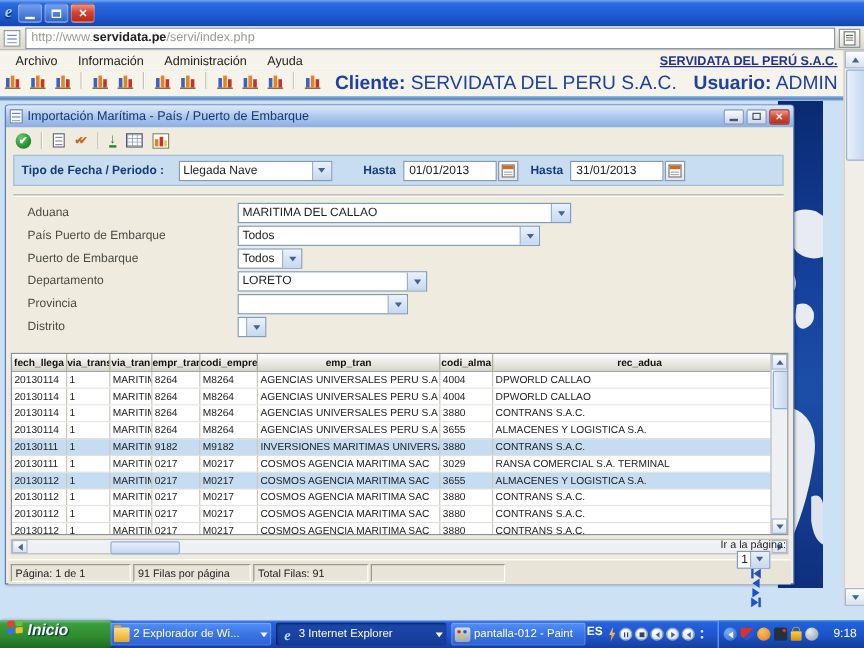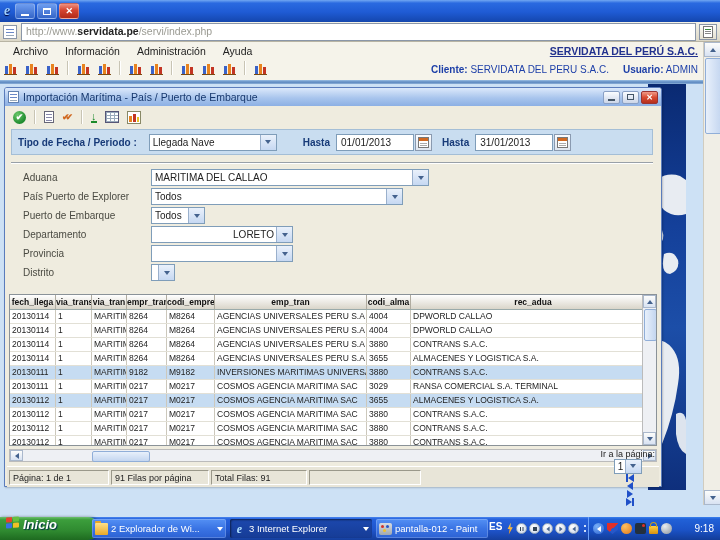--- a/index.html
+++ b/index.html
@@ -38,21 +38,21 @@
   
   .appbar{position:absolute;left:0;top:59px;width:703px;height:21px;background:#f5f3ea;
     display:flex;align-items:center;}
   .rpt{display:inline-block;width:13px;height:12px;margin:0 4px;position:relative;
     background:
       linear-gradient(#3a62c8,#3a62c8) 1px 3px/3px 8px no-repeat,
       linear-gradient(#e8831f,#e8831f) 5px 1px/3px 10px no-repeat,
       linear-gradient(#c33524,#c33524) 9px 4px/3px 7px no-repeat,
       linear-gradient(#7a4a12,#7a4a12) 0px 11px/13px 1px no-repeat;}
   .tsep{display:inline-block;width:1px;height:14px;background:#c8c4b4;margin:0 4px;border-right:1px solid #fff;}
-  .session{margin-left:auto;margin-right:5px;font-size:10px;color:#1d3fa8;white-space:nowrap;}
+  .session{margin-left:auto;margin-right:5px;font-size:16px;color:#1d3fa8;white-space:nowrap;}
   .session b{font-weight:bold;}
   .session .gap{display:inline-block;width:14px;}
   .pagedivider{position:absolute;left:0;top:80px;width:703px;height:4px;
     background:linear-gradient(#9cc0e4,#5c88c0 55%,#8cb0d8);}
   
   .page{position:absolute;left:0;top:84px;width:703px;height:421px;background:#cde1f5;}
   .map{position:absolute;right:17px;top:0;width:38px;height:406px;overflow:hidden;}
   
   .bscroll{position:absolute;right:0;top:42px;width:17px;height:463px;background:#f0eee6;
     border-left:1px solid #d0ccc0;box-sizing:border-box;}
@@ -109,26 +109,26 @@
   .dinput{height:17px;background:#fff;border:1px solid #7f9db9;box-sizing:border-box;font-size:10px;
     line-height:15px;padding:0 4px;color:#222;}
   .calbtn{width:17px;height:17px;margin-left:1px;border:1px solid #8a9ab0;box-sizing:border-box;
     background:linear-gradient(#fbfcfe,#dfe6f0);display:flex;align-items:center;justify-content:center;}
   .cal{width:9px;height:9px;background:#fff;border:1px solid #777;position:relative;}
   .cal::before{content:"";position:absolute;left:0;right:0;top:0;height:3px;background:#d06820;}
   .cal::after{content:"";position:absolute;left:1px;right:1px;top:5px;height:1px;background:#aaa;box-shadow:0 2px 0 #aaa;}
   .fsep{position:absolute;left:6px;top:74px;right:8px;height:0;border-top:1px solid #98a0a8;border-bottom:1px solid #fff;}
   
   #form-rows{position:absolute;left:0;top:80px;right:0;}
-  .form-row{display:flex;align-items:center;height:19px;}
+  .form-row{display:flex;align-items:center;height:19px;gap:47px;}
   .form-row .flab{width:128px;margin-left:18px;font-size:10px;color:#4a4a42;}
   #form-rows .form-row:nth-child(1) .xsel{width:278px;}
   #form-rows .form-row:nth-child(2) .xsel{width:252px;}
   #form-rows .form-row:nth-child(3) .xsel{width:54px;}
-  #form-rows .form-row:nth-child(4) .xsel{width:142px;text-align:right;}
+  #form-rows .form-row:nth-child(4) .xsel{width:158px;}
   #form-rows .form-row:nth-child(5) .xsel{width:142px;}
   #form-rows .form-row:nth-child(6) .xsel{width:24px;padding:0 16px 0 0;}
   
   .gridwrap{position:absolute;left:4px;top:206px;right:4px;height:152px;background:#fff;
     border:1px solid #8a9298;box-sizing:border-box;overflow:hidden;}
   .t-h{display:flex;height:14px;background:linear-gradient(#ffffff,#d9d5c9);border-bottom:1px solid #9aa;}
   .t-h .c{font-size:8.5px;font-weight:bold;color:#111;text-align:center;line-height:14px;
     border-right:1px solid #b0aca0;box-sizing:border-box;overflow:hidden;white-space:nowrap;}
   .t-r{display:flex;height:13px;background:#fff;border-bottom:1px solid #e2e0d6;}
   .t-r.hl{background:#c6dcf2;}
@@ -203,21 +203,21 @@
   .bolt{width:8px;height:12px;background:linear-gradient(#ffd860,#e88a18);
     clip-path:polygon(60% 0,20% 55%,45% 55%,35% 100%,85% 40%,55% 40%);}
   .mc{width:11px;height:11px;border-radius:50%;border:1px solid #9ab;box-sizing:border-box;
     background:radial-gradient(circle at 35% 30%,#fff,#c8d4e8);display:flex;align-items:center;justify-content:center;}
   .mc .pp{display:block;width:1.5px;height:4px;background:#345;box-shadow:2.5px 0 0 #345;margin-right:2px;}
   .mc .sq{display:block;width:4px;height:4px;background:#345;}
   .mc .tri{transform:scale(.8);}
   .mgrip{width:4px;height:12px;margin-left:2px;
     background:radial-gradient(circle at 2px 3px,#cfe0f8 1px,transparent 1.4px),
                radial-gradient(circle at 2px 8px,#cfe0f8 1px,transparent 1.4px);}
-  .tray{position:absolute;right:0;top:0;width:132px;height:23px;
+  .tray{position:absolute;right:0;top:0;width:122px;height:23px;
     background:linear-gradient(#3a80ee 0%,#2161d8 9%,#1b53c8 55%,#123c98 100%);
     border-left:1px solid #6aa0f8;display:flex;align-items:center;gap:3px;padding-left:4px;box-sizing:border-box;}
   .ti{width:11px;height:11px;border-radius:50%;flex:none;}
   .ti.chev{background:radial-gradient(circle at 35% 30%,#7ab0f8,#2a62d0);display:flex;align-items:center;justify-content:center;}
   .ti.chev .tri{border-right-color:#fff;}
   .ti.secshield{border-radius:0;background:linear-gradient(135deg,#e03028 50%,#2858c8 50%);
     clip-path:polygon(0 0,100% 0,100% 60%,50% 100%,0 60%);}
   .ti.orange{background:radial-gradient(circle at 35% 30%,#ffc060,#e07818);}
   .ti.darkapp{border-radius:2px;background:#23303e;position:relative;}
   .ti.darkapp::after{content:"";position:absolute;right:1px;top:1px;width:3px;height:3px;border-radius:50%;background:#e03028;}
@@ -331,21 +331,21 @@
       <div class="fsep"></div>
 
       <div id="form-rows">
           <div class="form-row">
             <span class="flab">Aduana</span>
             <div class="xsel"><span>MARITIMA DEL CALLAO</span><span class="sb">
                 <i class="tri t-dn"></i>
               </span></div>
           </div>
           <div class="form-row">
-            <span class="flab">País Puerto de Explorer</span>
+            <span class="flab">País Puerto de Embarque</span>
             <div class="xsel"><span>Todos</span><span class="sb">
                 <i class="tri t-dn"></i>
               </span></div>
           </div>
           <div class="form-row">
             <span class="flab">Puerto de Embarque</span>
             <div class="xsel"><span>Todos</span><span class="sb">
                 <i class="tri t-dn"></i>
               </span></div>
           </div>

